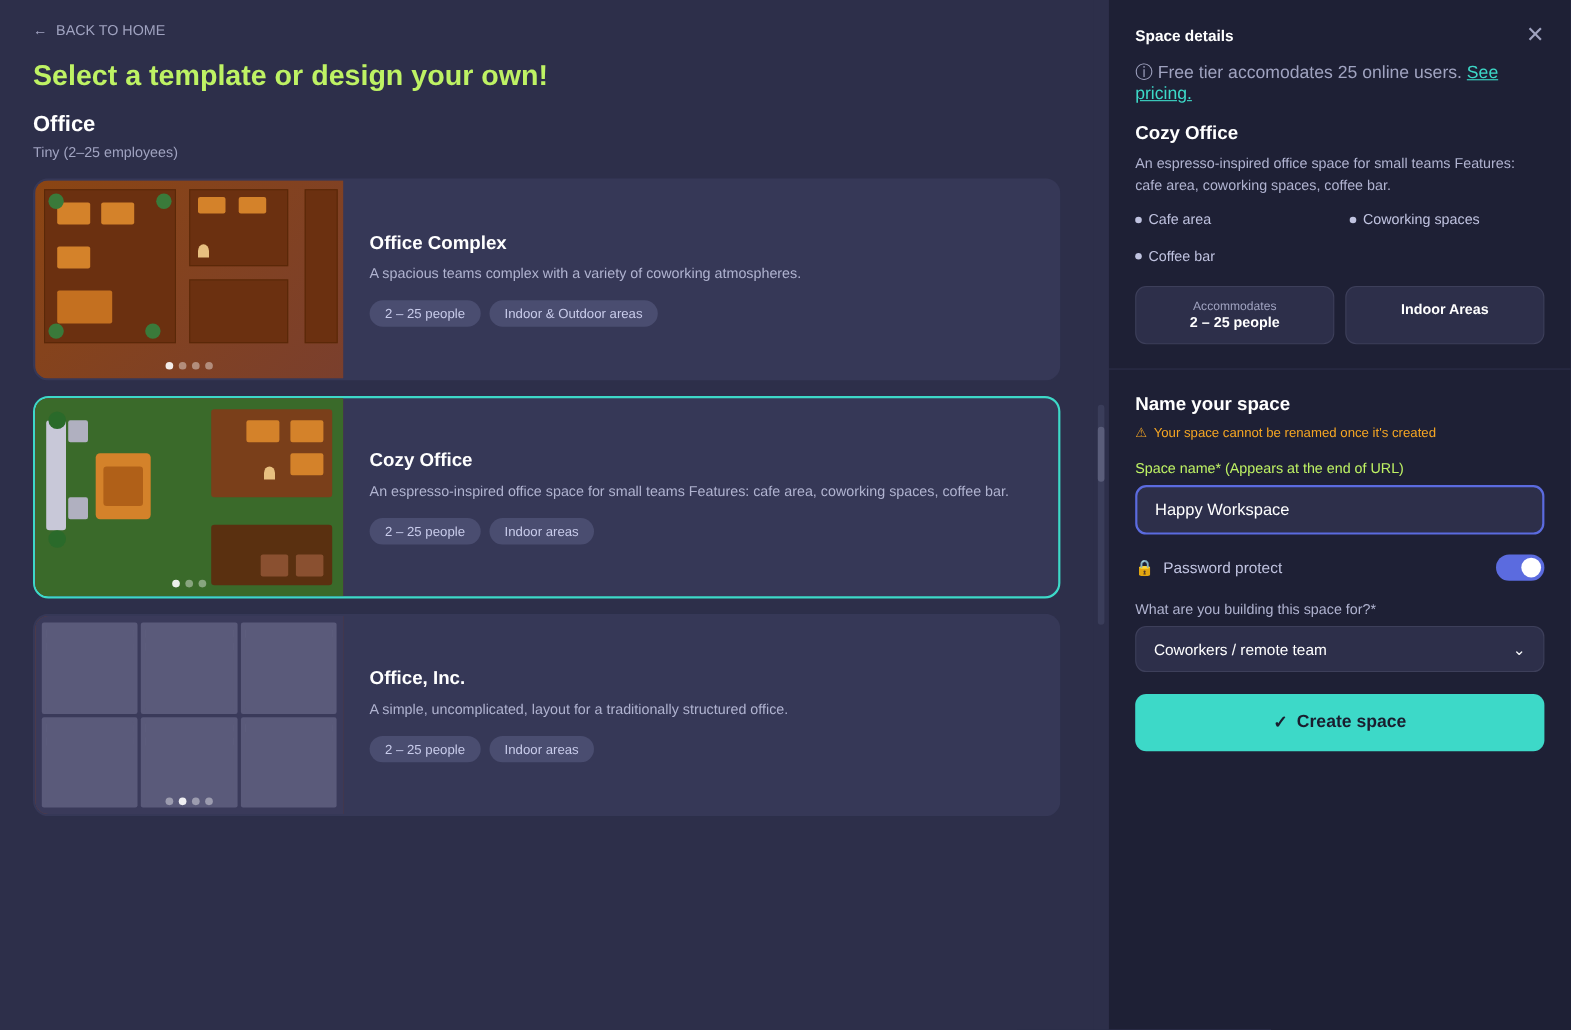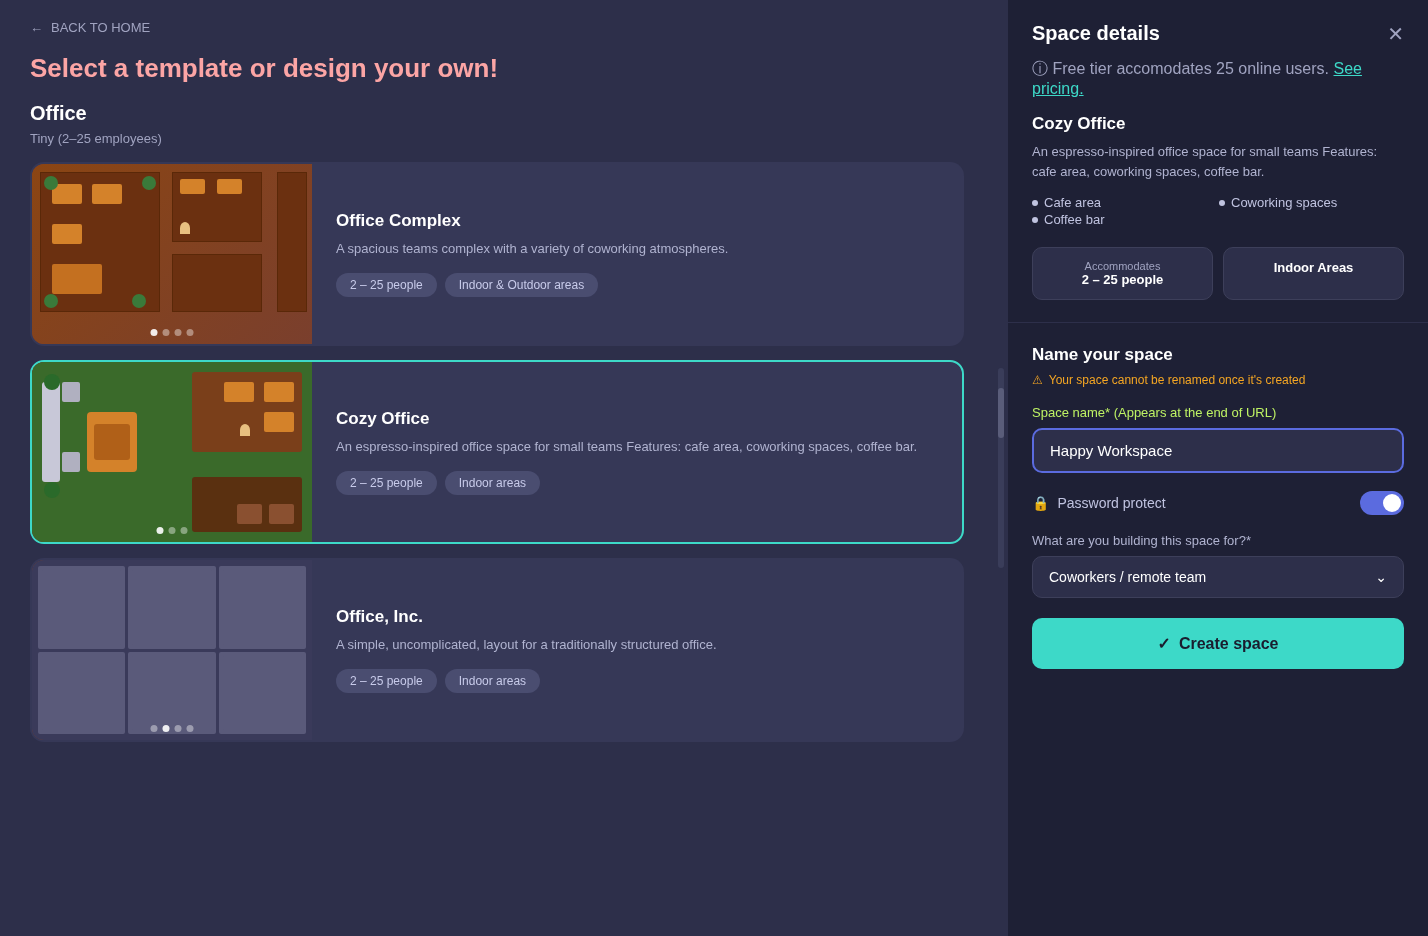--- a/index.html
+++ b/index.html
@@ -27,21 +27,21 @@
       gap: 8px;
       color: #a0a3c0;
       font-size: 13px;
       cursor: pointer;
       margin-bottom: 18px;
     }
 
     .page-title {
       font-size: 26px;
       font-weight: 700;
-      color: #fca5a5;
+      color: #bef264;
       margin-bottom: 18px;
     }
 
     .action-bar {
       display: flex;
       gap: 12px;
       margin-bottom: 28px;
       align-items: center;
     }
 
@@ -183,21 +183,21 @@
     }
 
     .panel-header {
       display: flex;
       justify-content: space-between;
       align-items: center;
       margin-bottom: 14px;
     }
 
     .panel-title {
-      font-size: 20px;
+      font-size: 14px;
       font-weight: 700;
     }
 
     .close-btn {
       background: none;
       border: none;
       color: #a0a3c0;
       font-size: 20px;
       cursor: pointer;
       line-height: 1;
@@ -222,21 +222,21 @@
     .detail-desc {
       font-size: 13px;
       color: #b0b3d0;
       line-height: 1.5;
       margin-bottom: 14px;
     }
 
     .feature-grid {
       display: grid;
       grid-template-columns: 1fr 1fr;
-      gap: 2px;
+      gap: 18px;
       margin-bottom: 20px;
     }
 
     .feature-item {
       font-size: 13px;
       color: #c0c3e0;
       display: flex;
       align-items: center;
       gap: 6px;
     }

